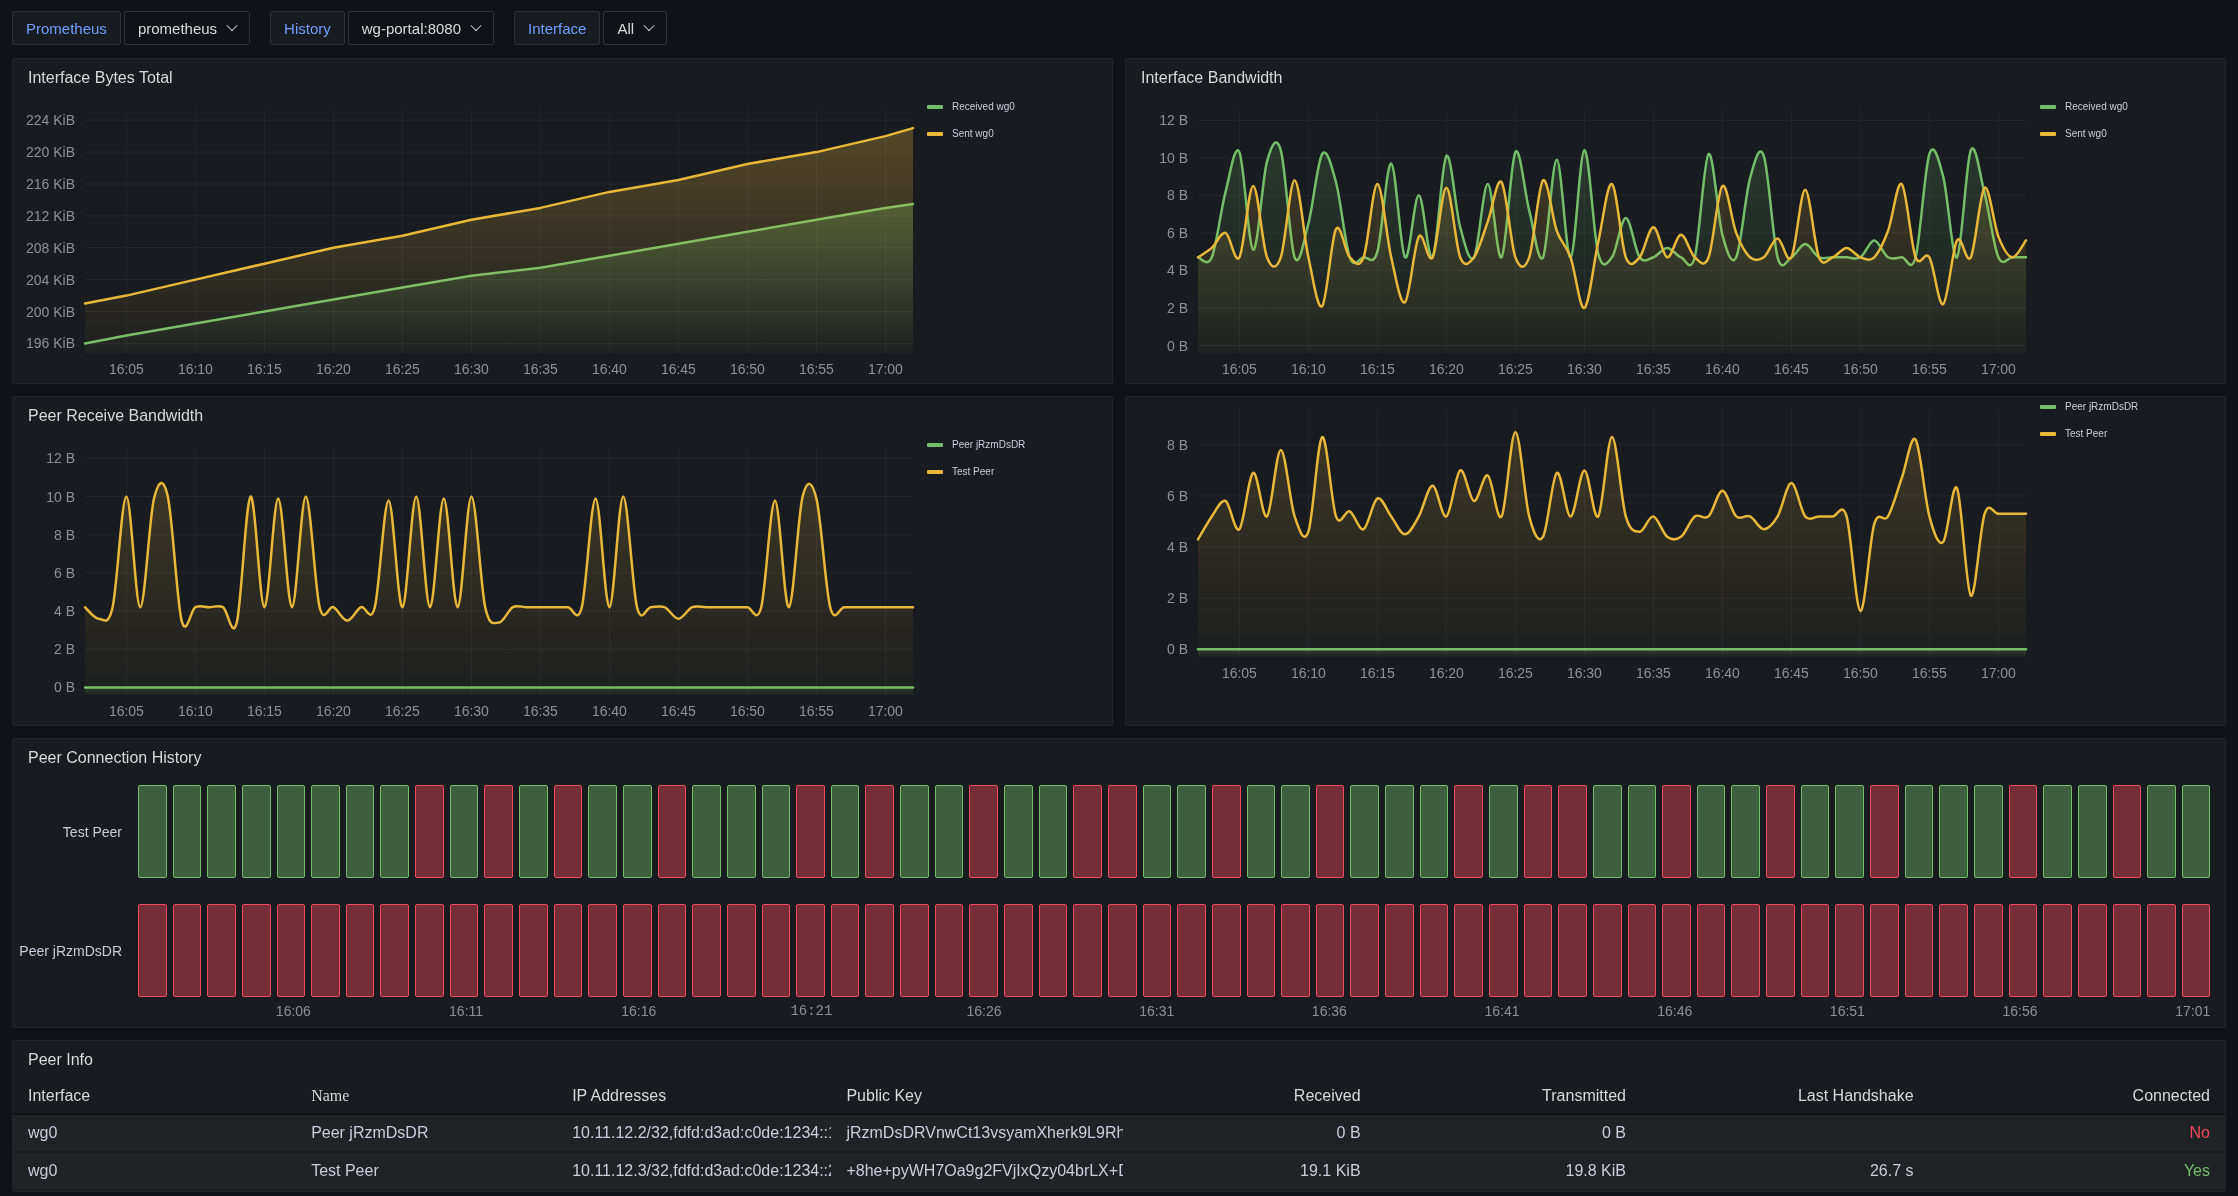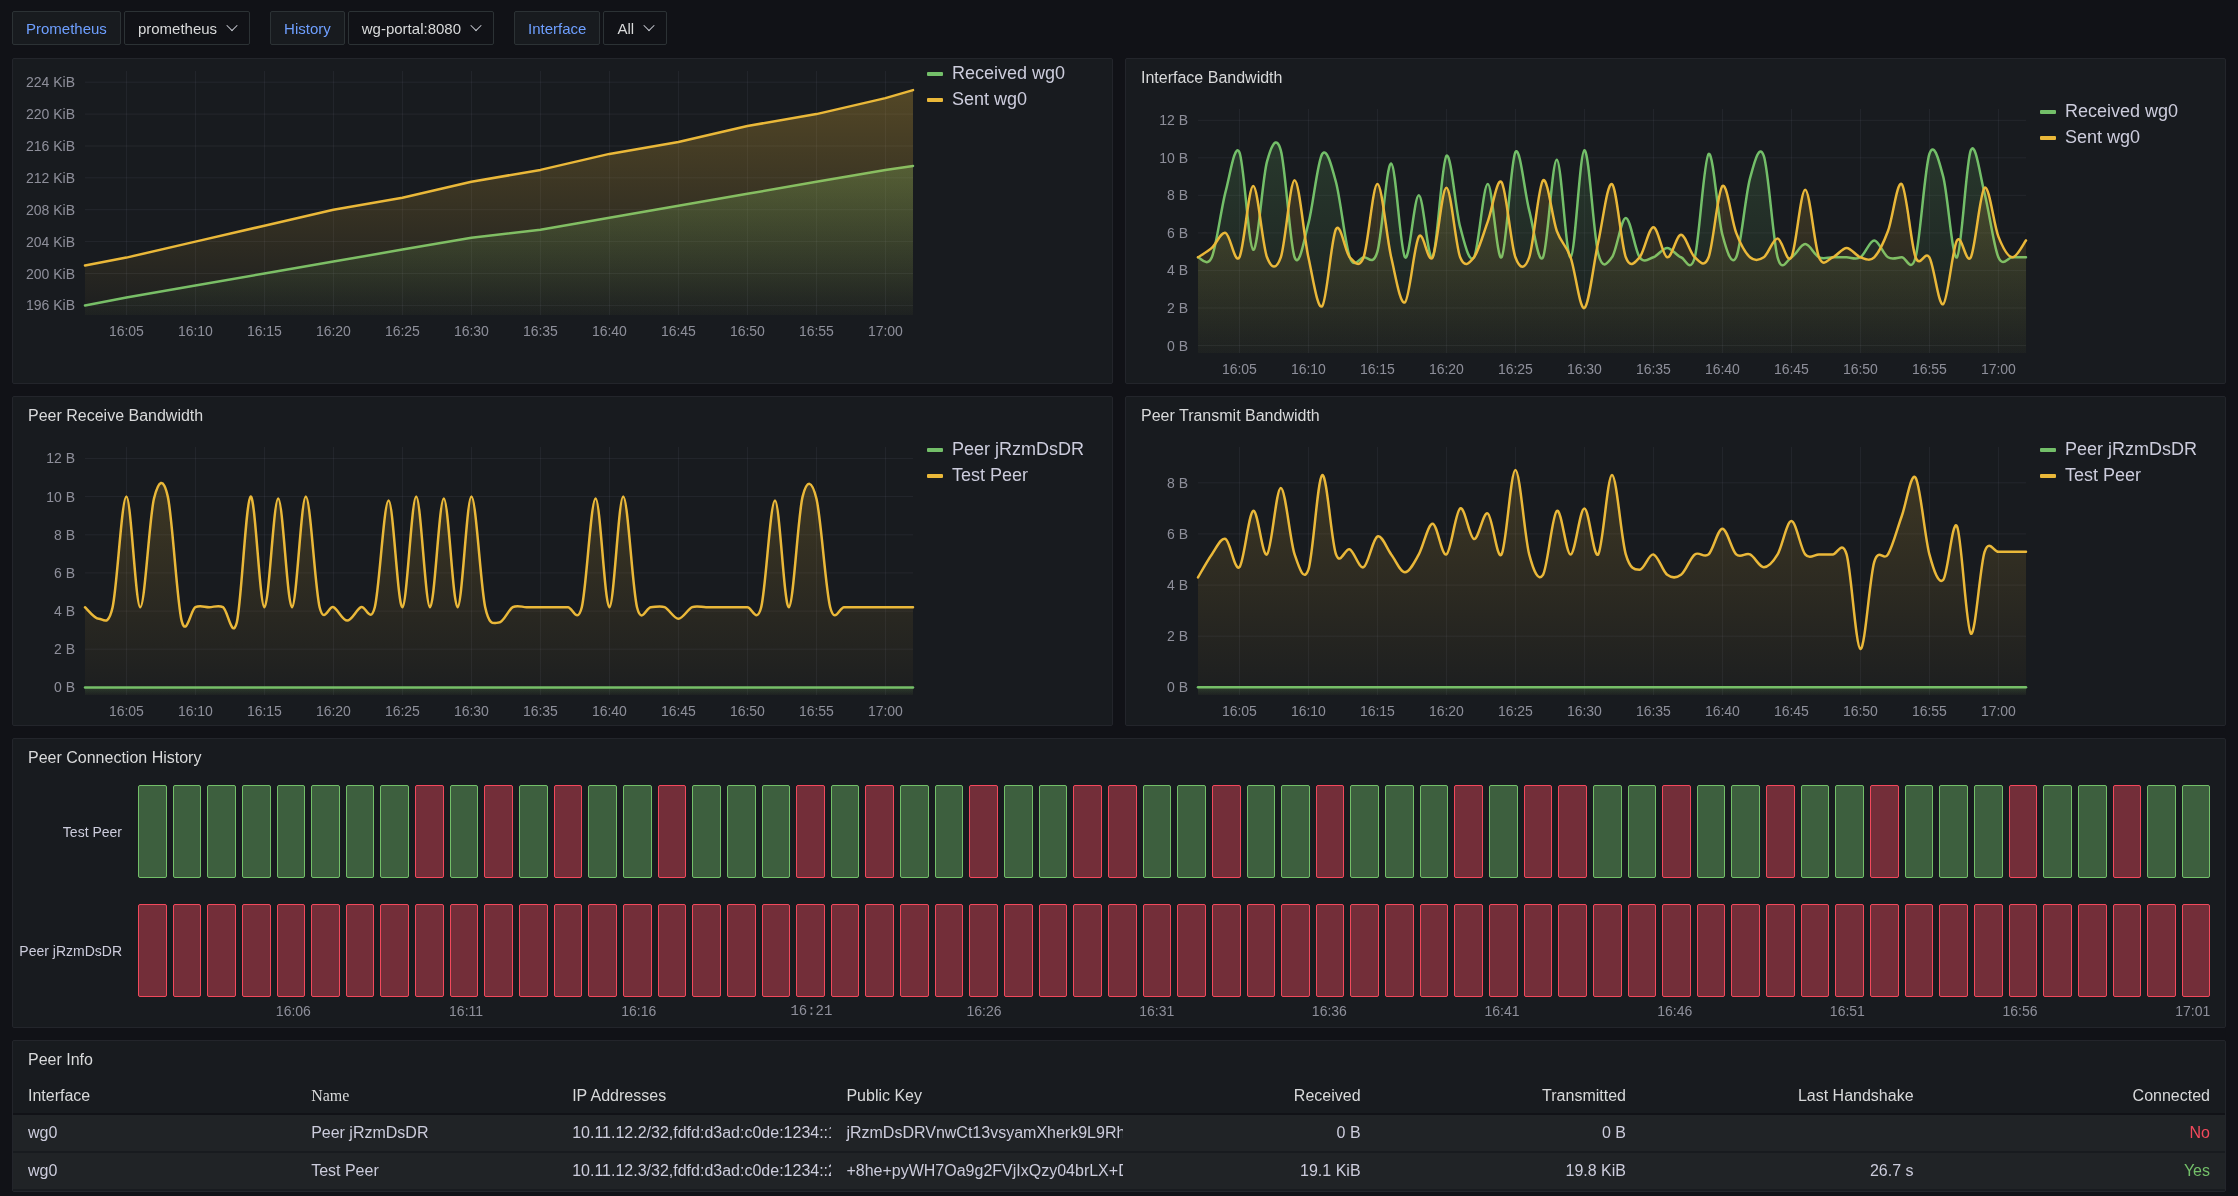--- a/index.html
+++ b/index.html
@@ -19,21 +19,21 @@
 .panel-title{font-size:16px;color:#d8d9da;cursor:pointer}
 .panel-body{flex:1;display:flex;min-height:0}
 .h-row1{height:326px}
 .h-row2{height:330px}
 .full{margin-top:12px}
 .h-timeline{height:290px}
 .h-table{height:152px}
 .chart-area{flex:1;position:relative;min-width:0}
 .chart-area svg{display:block}
 svg text{font-family:"Liberation Sans","DejaVu Sans",sans-serif}
-.legend{width:185px;flex:0 0 185px;padding:4px 12px 0 0;display:flex;flex-direction:column;gap:5px;font-size:18px;color:#ccccdc}
+.legend{width:185px;flex:0 0 185px;padding:4px 12px 0 0;display:flex;flex-direction:column;gap:16px;font-size:10px;color:#ccccdc}
 .legend-item{display:flex;align-items:center;gap:9px;cursor:pointer}
 .legend-swatch{width:16px;height:4px;border-radius:1px;flex:0 0 16px}
 
 .timeline-body{flex:1;display:flex;flex-direction:column;padding:8px 15px 4px 0;min-height:0}
 .tl-rows{flex:1;display:flex;flex-direction:column;gap:26px;min-height:0}
 .tl-row{flex:1;display:flex;align-items:stretch;min-height:0}
 .tl-label{width:125px;flex:0 0 125px;display:flex;align-items:center;justify-content:flex-end;padding-right:16px;font-size:14px;color:#ccccdc;white-space:nowrap}
 .tl-bars{flex:1;display:flex;gap:6px}
 .tl-bar{flex:1;border:1px solid;border-radius:2px}
 .tl-axis{height:26px;flex:0 0 26px;margin-left:125px;position:relative;font-size:14px;color:rgba(204,204,220,0.65)}
@@ -68,20 +68,23 @@
       <div class="var-label">Interface</div>
       <div class="var-value">
         <span>All</span>
         <span class="caret"></span>
       </div>
     </div>
   </div>
 
   <div class="grid">
     <div class="panel h-row1">
+      <div class="panel-header">
+        <span class="panel-title">Interface Bytes Total</span>
+      </div>
       <div class="panel-body">
         <div class="chart-area">
             <svg width="914" height="286">
               <line x1="72" x2="900" y1="246.4" y2="246.4" stroke="rgba(204,204,220,0.07)" stroke-width="1"></line>
               <text x="62" y="251.4" fill="rgba(204,204,220,0.65)" font-size="14" text-anchor="end">196 KiB</text>
               <line x1="72" x2="900" y1="214.5" y2="214.5" stroke="rgba(204,204,220,0.07)" stroke-width="1"></line>
               <text x="62" y="219.5" fill="rgba(204,204,220,0.65)" font-size="14" text-anchor="end">200 KiB</text>
               <line x1="72" x2="900" y1="182.6" y2="182.6" stroke="rgba(204,204,220,0.07)" stroke-width="1"></line>
               <text x="62" y="187.6" fill="rgba(204,204,220,0.65)" font-size="14" text-anchor="end">204 KiB</text>
               <line x1="72" x2="900" y1="150.7" y2="150.7" stroke="rgba(204,204,220,0.07)" stroke-width="1"></line>
@@ -286,23 +289,20 @@
               <span>Peer jRzmDsDR</span>
             </div>
             <div class="legend-item">
               <span class="legend-swatch" style="background: rgb(234, 184, 57);"></span>
               <span>Test Peer</span>
             </div>
           </div>
       </div>
     </div>
     <div class="panel h-row2">
-      <div class="panel-header">
-        <span class="panel-title">Peer Transmit Bandwidth</span>
-      </div>
       <div class="panel-body">
         <div class="chart-area">
             <svg width="914" height="290">
               <line x1="72" x2="900" y1="252.3" y2="252.3" stroke="rgba(204,204,220,0.07)" stroke-width="1"></line>
               <text x="62" y="257.3" fill="rgba(204,204,220,0.65)" font-size="14" text-anchor="end">0 B</text>
               <line x1="72" x2="900" y1="201.2" y2="201.2" stroke="rgba(204,204,220,0.07)" stroke-width="1"></line>
               <text x="62" y="206.2" fill="rgba(204,204,220,0.65)" font-size="14" text-anchor="end">2 B</text>
               <line x1="72" x2="900" y1="150.1" y2="150.1" stroke="rgba(204,204,220,0.07)" stroke-width="1"></line>
               <text x="62" y="155.1" fill="rgba(204,204,220,0.65)" font-size="14" text-anchor="end">4 B</text>
               <line x1="72" x2="900" y1="98.9" y2="98.9" stroke="rgba(204,204,220,0.07)" stroke-width="1"></line>

